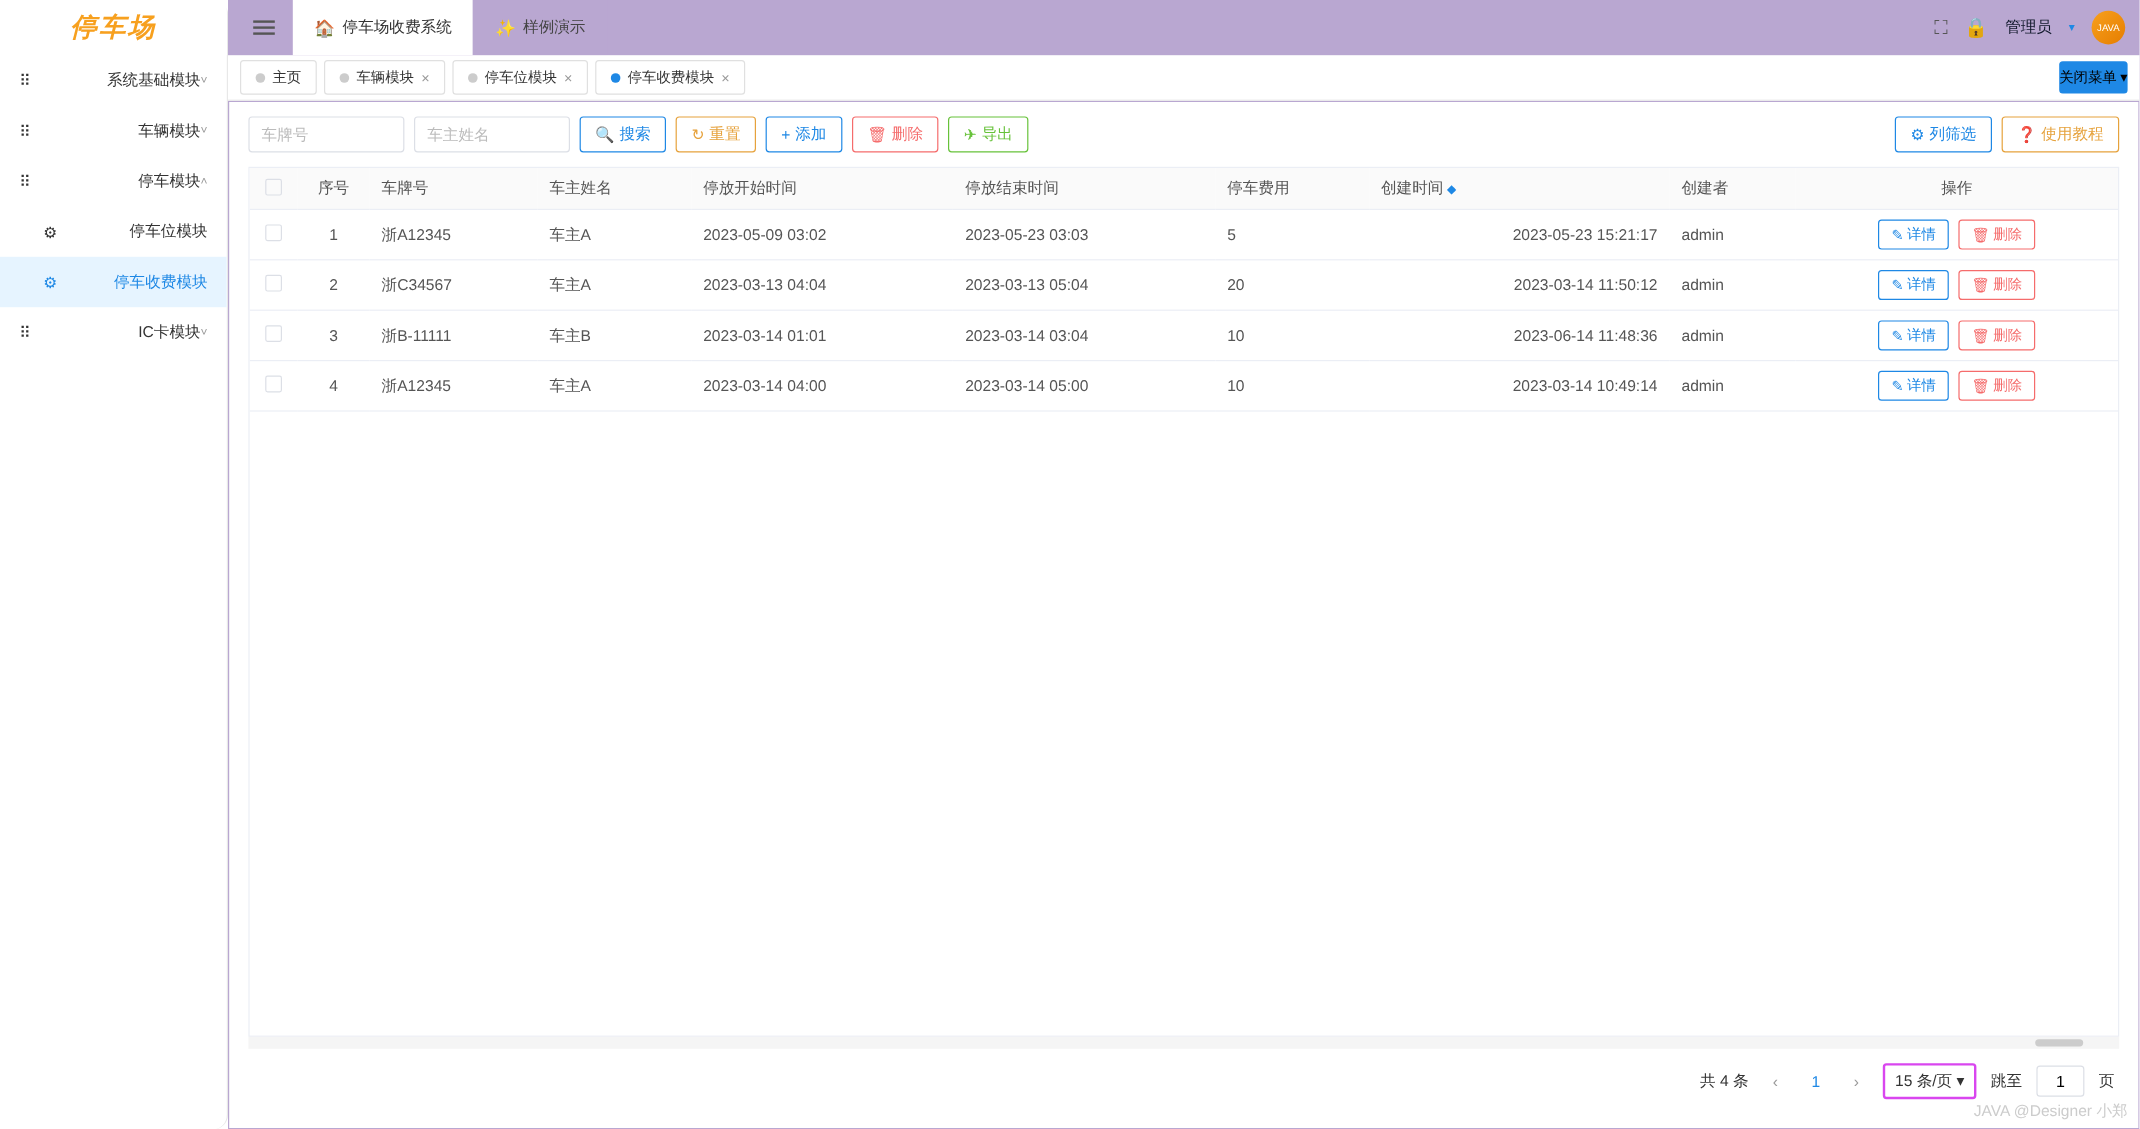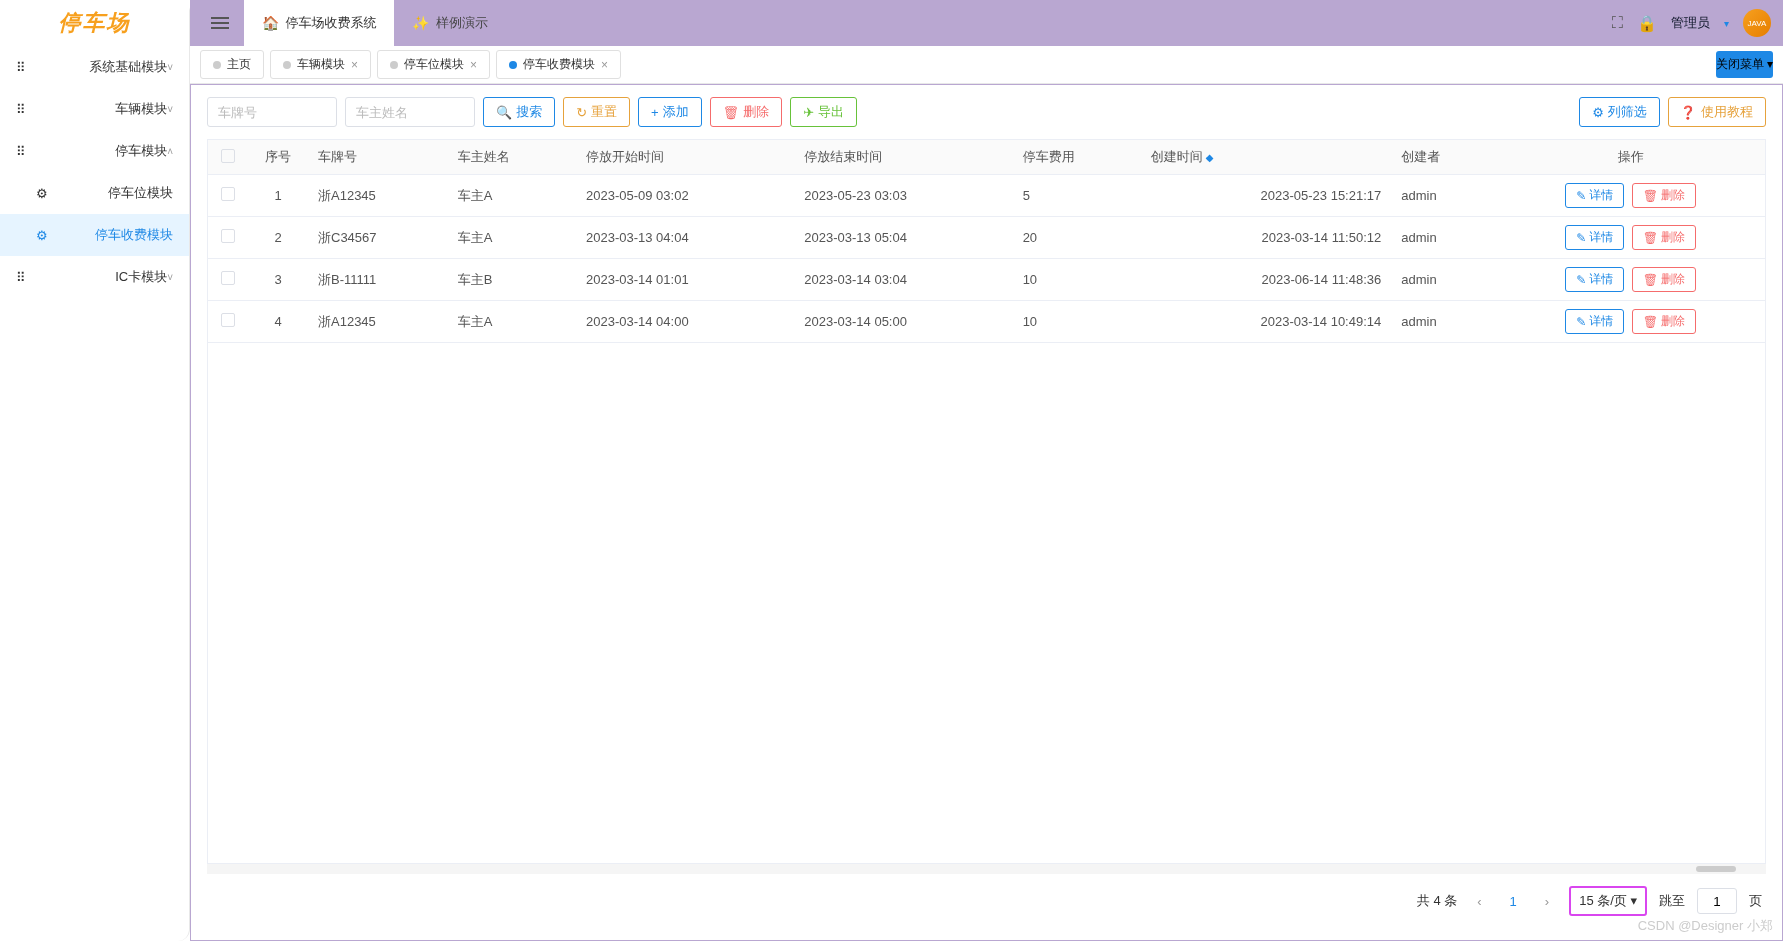--- a/index.html
+++ b/index.html
@@ -313,13 +313,13 @@
         <span class="page-btn">›</span>
         <span class="page-select"><span>15 条/页</span> <span>▾</span></span>
         <span>跳至</span>
         <input class="page-input" value="1" style="">
         <span>页</span>
       </div>
     </div>
   </div>
 </div>
 
-<div class="watermark">CSDN @Designer 小郑</div>
+<div class="watermark">JAVA @Designer 小郑</div>
 
 </body></html>

